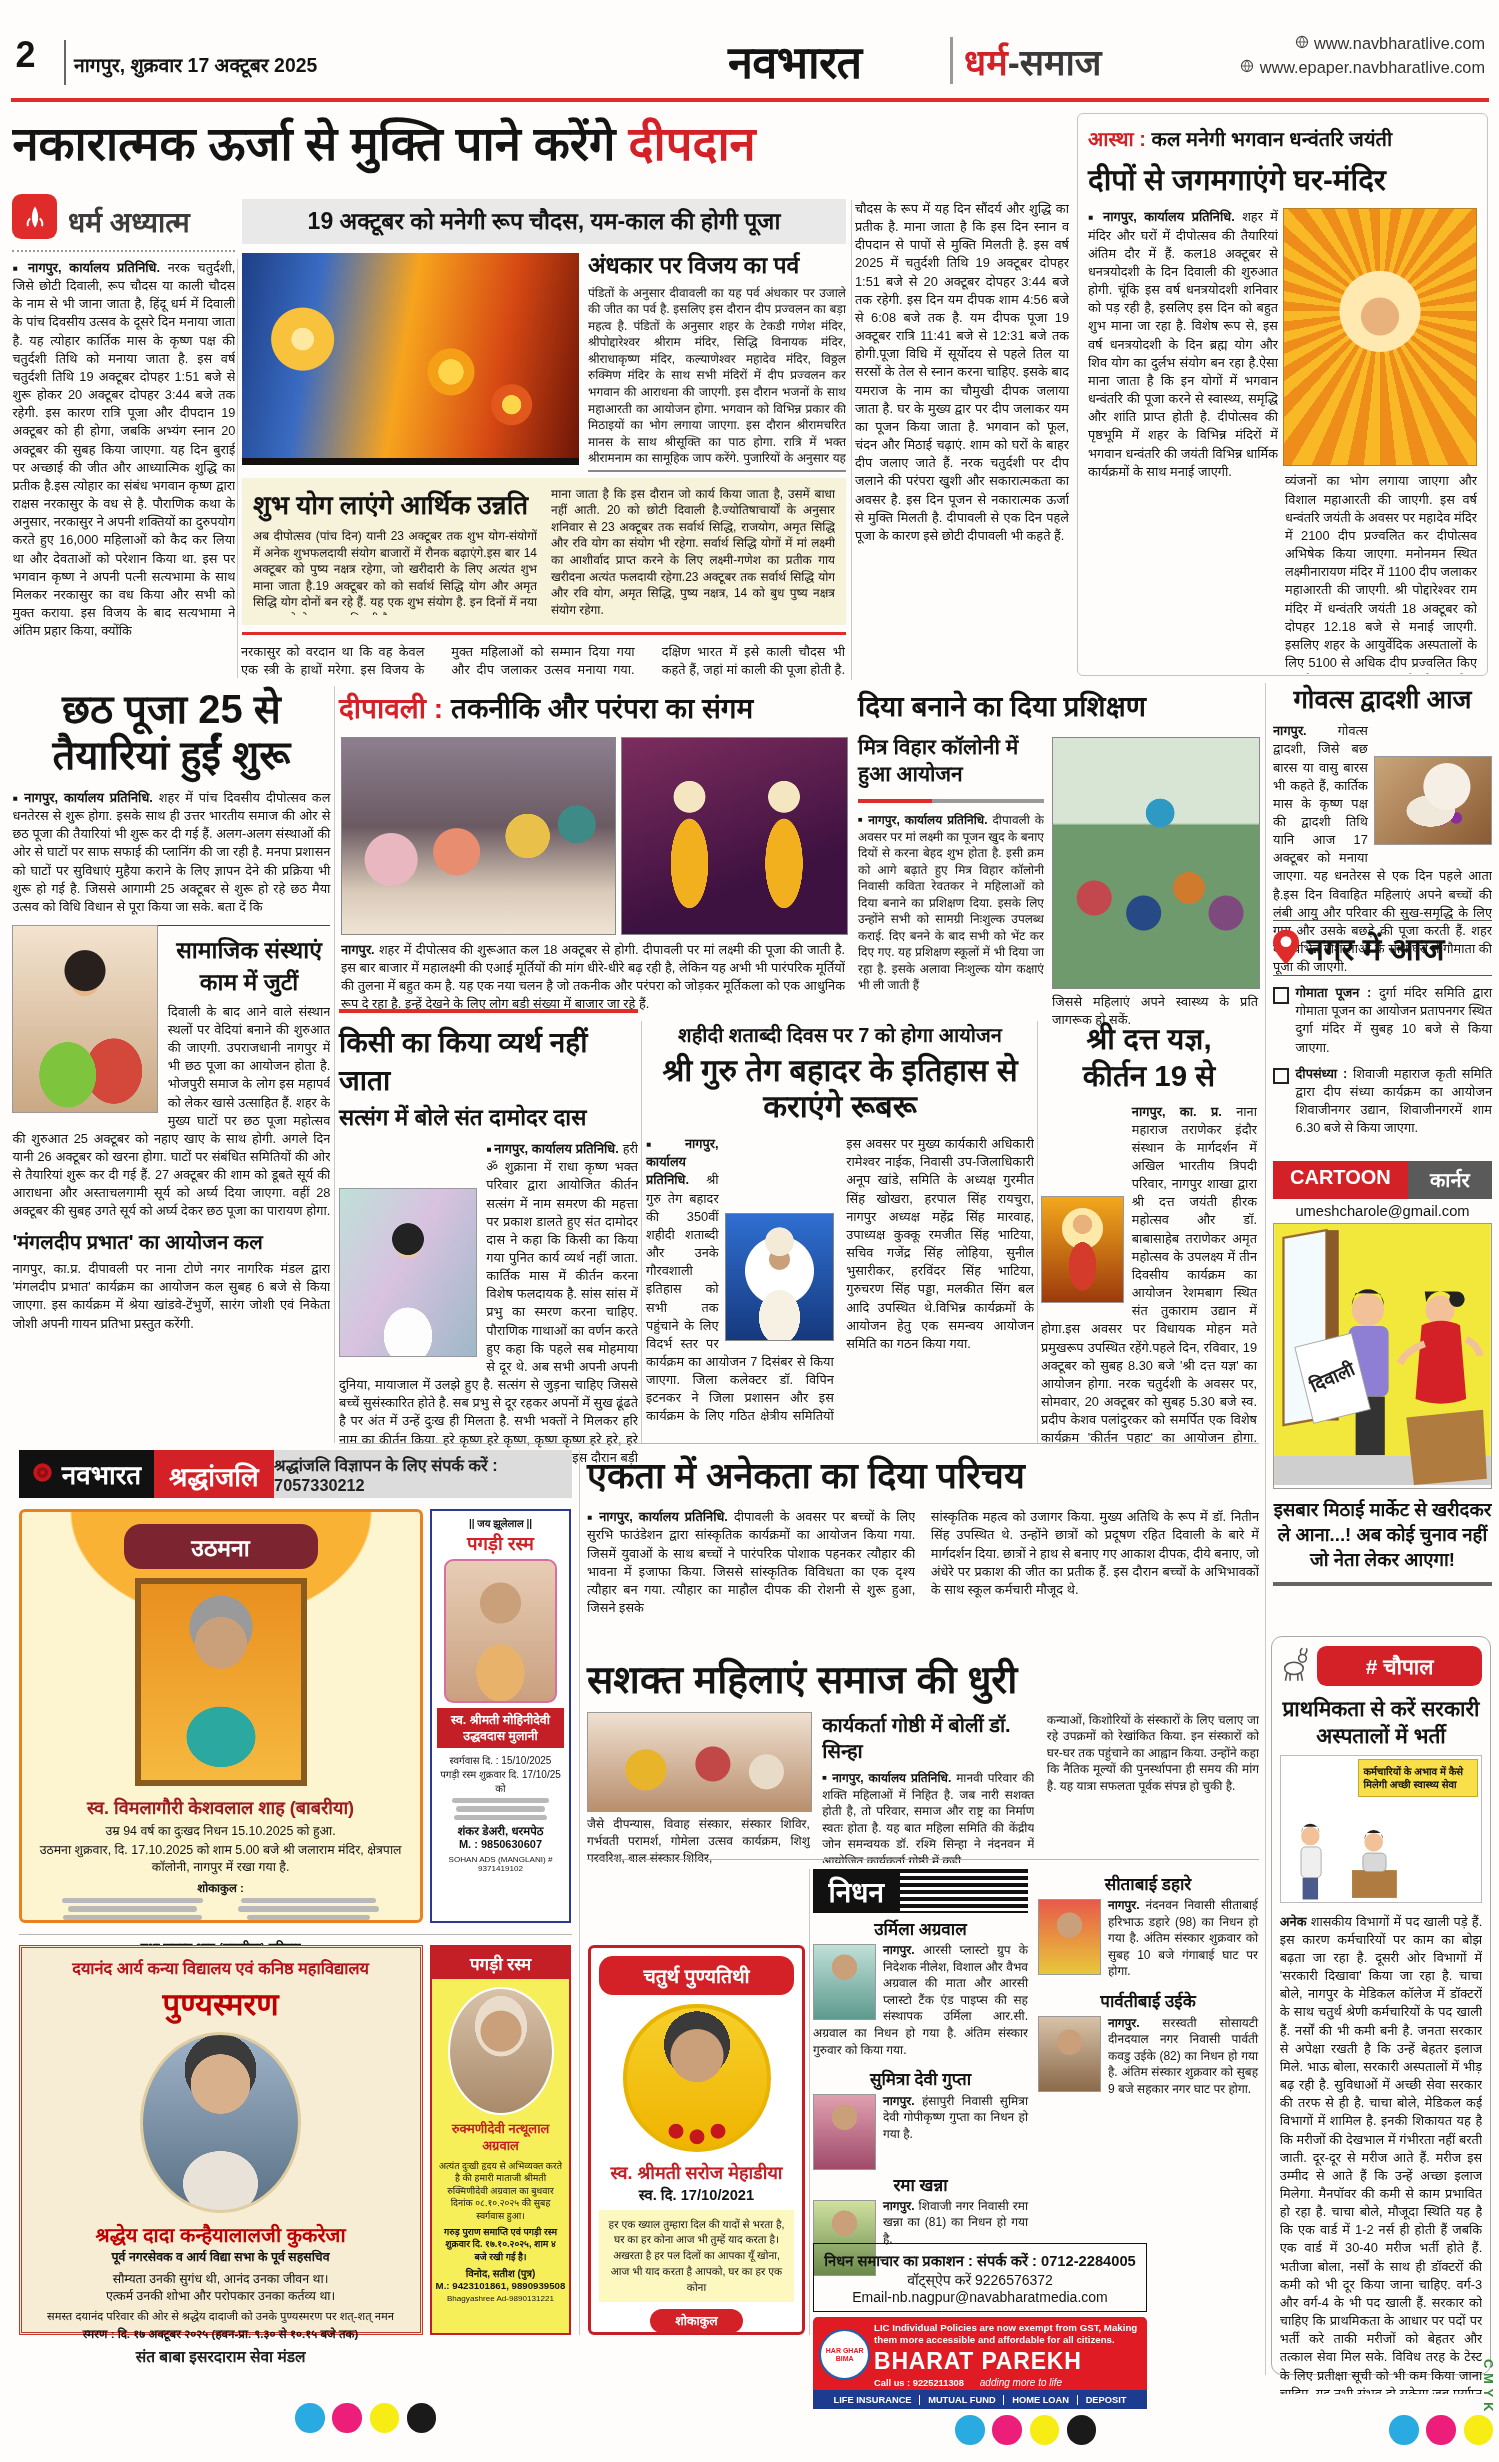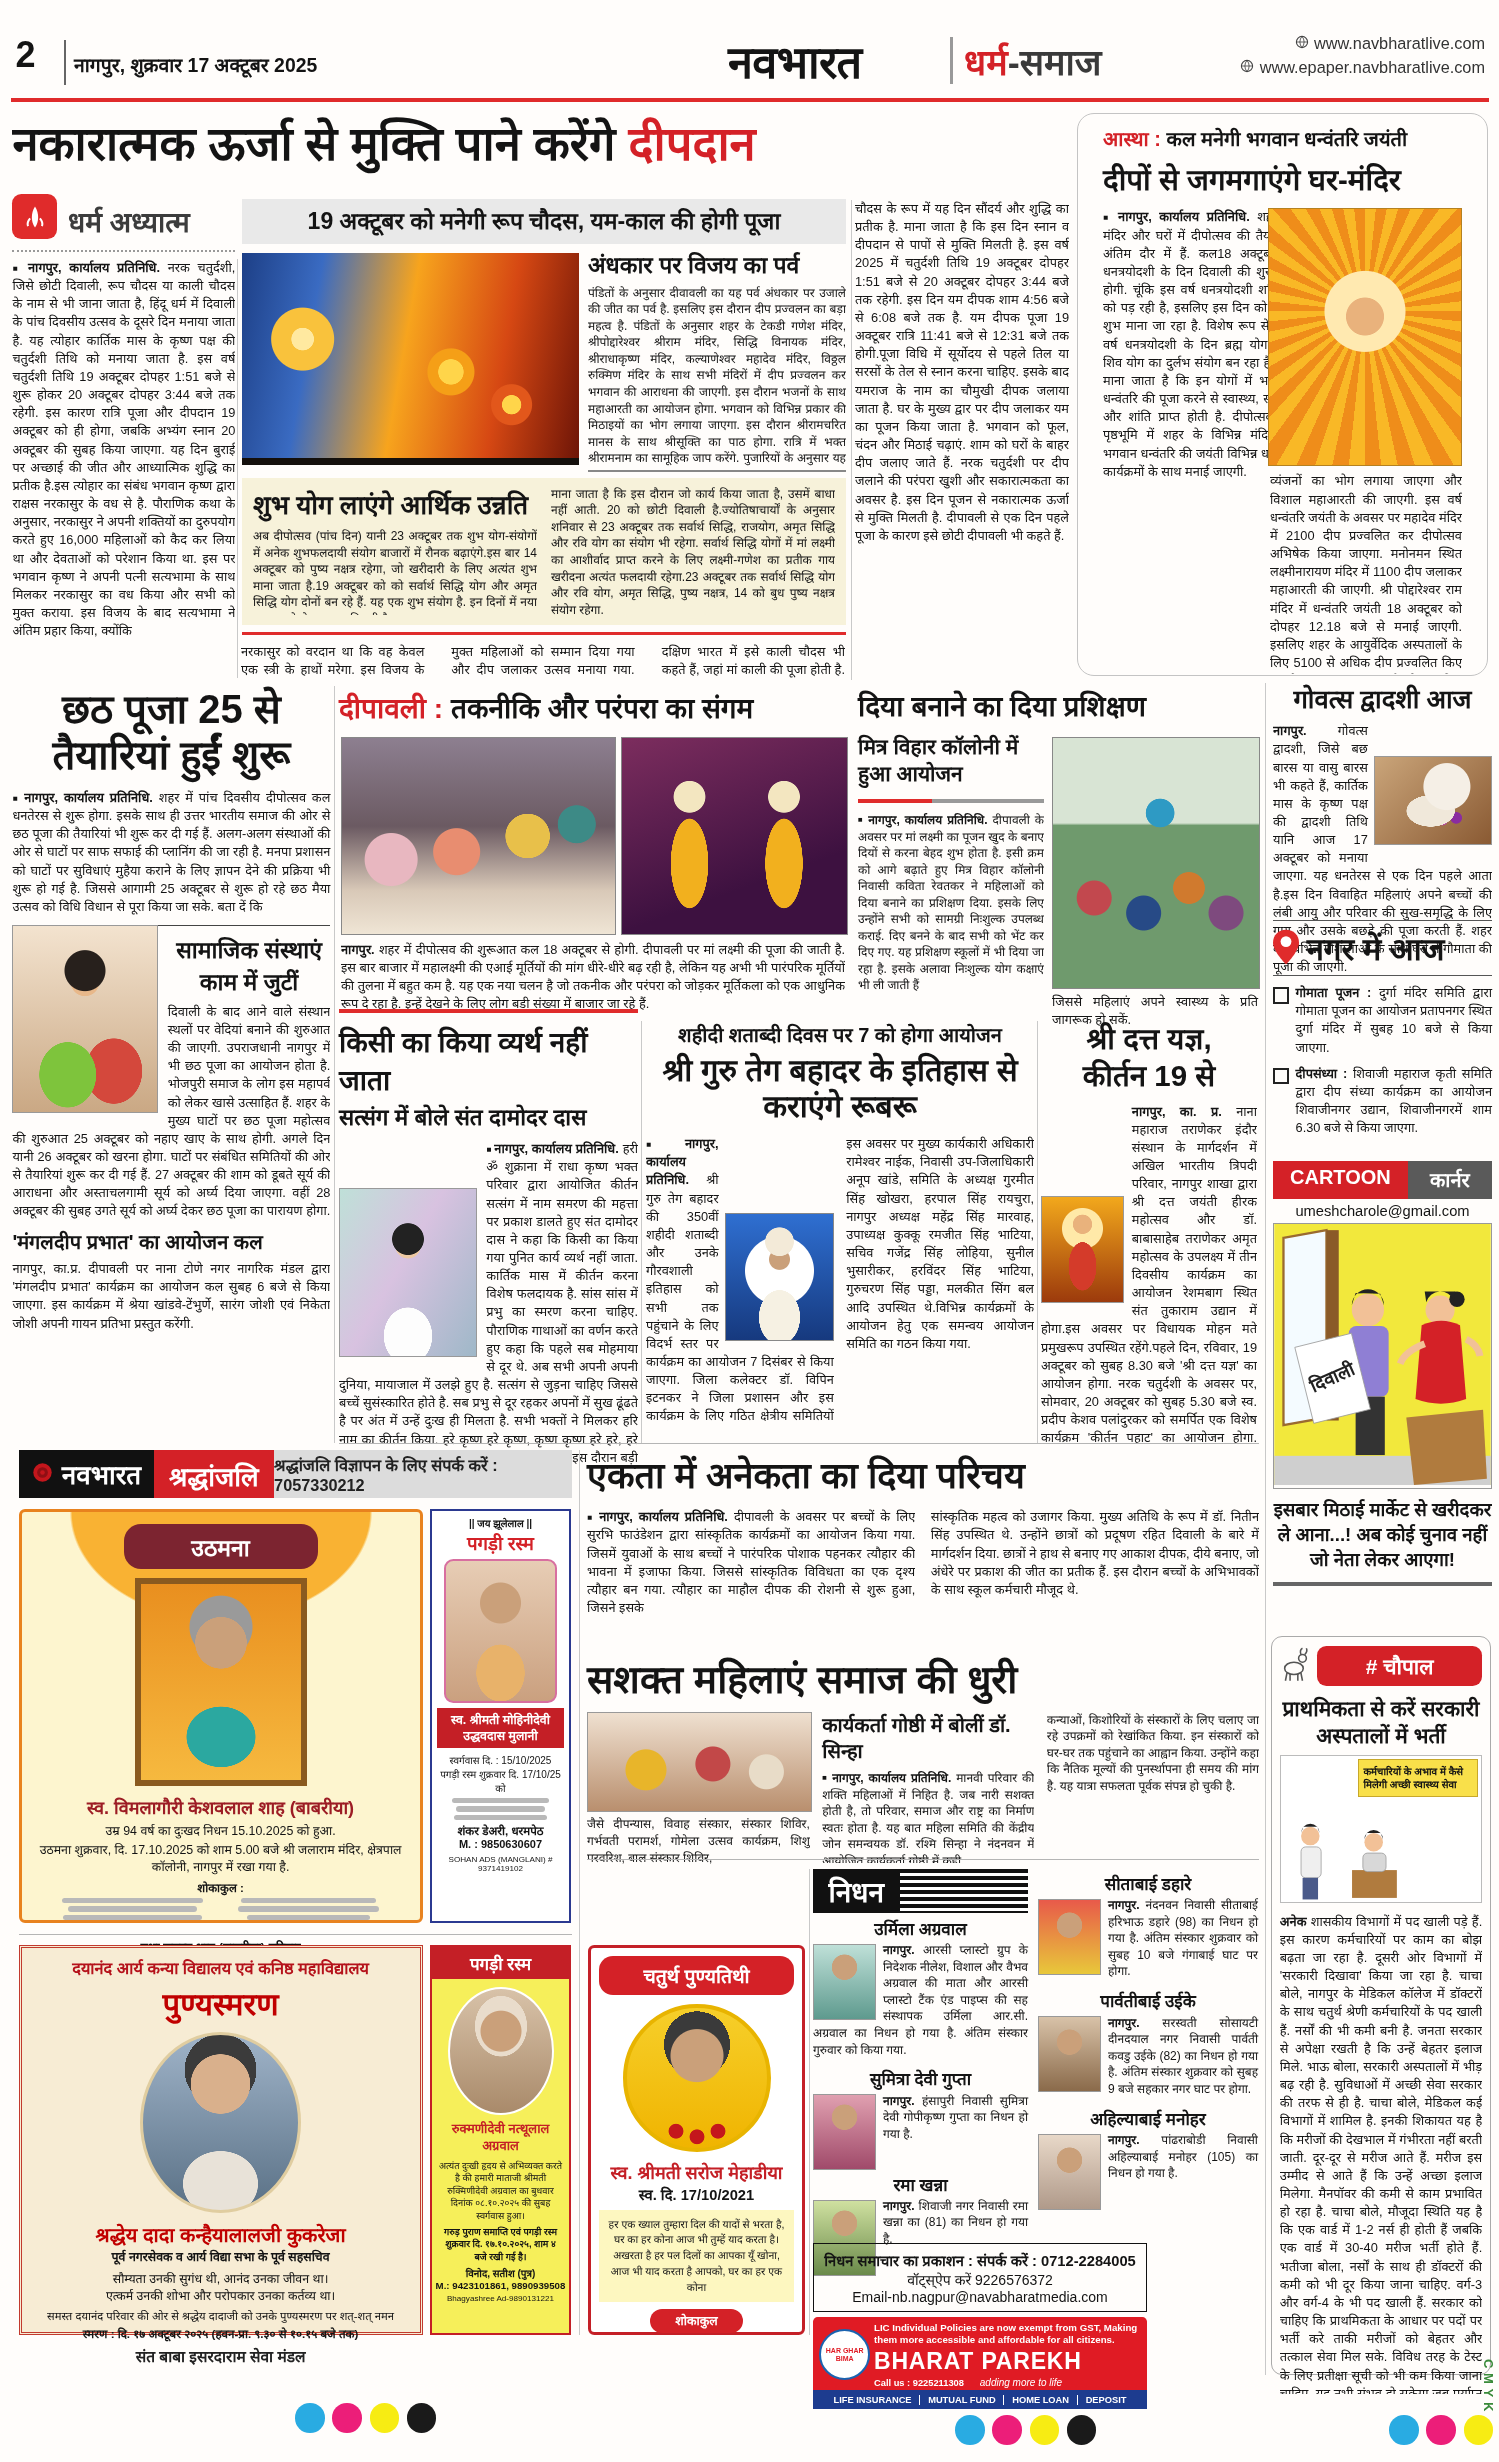--- a/index.html
+++ b/index.html
@@ -158,21 +158,21 @@
   <div class="abs" style="left:242px;top:632px;width:604px;height:3.1px;background:#e02b2b"></div>
 
   <div class="abs clip" style="left:241px;top:643px;width:604px;height:37px;display:flex;gap:27px">
     <p class="bt jt" style="flex:1">नरकासुर को वरदान था कि वह केवल एक स्त्री के हाथों मरेगा. इस विजय के बाद</p>
     <p class="bt jt" style="flex:1">मुक्त महिलाओं को सम्मान दिया गया और दीप जलाकर उत्सव मनाया गया. वहीं,</p>
     <p class="bt jt" style="flex:1">दक्षिण भारत में इसे काली चौदस भी कहते हैं, जहां मां काली की पूजा होती है. रूप</p>
   </div>
 
   <div class="abs bt jt clip" style="left:855px;top:200px;width:214px;height:480px">चौदस के रूप में यह दिन सौंदर्य और शुद्धि का प्रतीक है. माना जाता है कि इस दिन स्नान व दीपदान से पापों से मुक्ति मिलती है. इस वर्ष 2025 में चतुर्दशी तिथि 19 अक्टूबर दोपहर 1:51 बजे से 20 अक्टूबर दोपहर 3:44 बजे तक रहेगी. इस दिन यम दीपक शाम 4:56 बजे से 6:08 बजे तक है. यम दीपक पूजा 19 अक्टूबर रात्रि 11:41 बजे से 12:31 बजे तक होगी.पूजा विधि में सूर्योदय से पहले तिल या सरसों के तेल से स्नान करना चाहिए. इसके बाद यमराज के नाम का चौमुखी दीपक जलाया जाता है. घर के मुख्य द्वार पर दीप जलाकर यम का पूजन किया जाता है. भगवान को फूल, चंदन और मिठाई चढ़ाएं. शाम को घरों के बाहर दीप जलाए जाते हैं. नरक चतुर्दशी पर दीप जलाने की परंपरा खुशी और सकारात्मकता का अवसर है. इस दिन पूजन से नकारात्मक ऊर्जा से मुक्ति मिलती है. दीपावली से एक दिन पहले पूजा के कारण इसे छोटी दीपावली भी कहते हैं.</div>
 
-  <div class="abs" style="left:1077px;top:113px;width:411px;height:563px;border:1.6px solid #c4c4c4;border-radius:17px;padding:11px 25px;box-sizing:border-box">
+  <div class="abs" style="left:1077px;top:113px;width:411px;height:563px;border:1.6px solid #c4c4c4;border-radius:6px;padding:11px 10px;box-sizing:border-box">
     <h3 style="font-size:20px;font-weight:800">
       <span class="red">आस्था :</span><span> कल मनेगी भगवान धन्वंतरि जयंती</span>
     </h3>
     <h2 style="font-size:29.5px;font-weight:900;margin-top:6.2px">दीपों से जगमगाएंगे घर-मंदिर</h2>
     <div style="position:relative;margin-top:9.3px;height:466px">
       <div class="abs bt jt clip" style="left:0;top:0;width:190px;height:466px">
         <p><b class="dl">नागपुर, कार्यालय प्रतिनिधि.</b> <span>शहर में मंदिर और घरों में दीपोत्सव की तैयारियां अंतिम दौर में हैं. कल18 अक्टूबर से धनत्रयोदशी के दिन दिवाली की शुरुआत होगी. चूंकि इस वर्ष धनत्रयोदशी शनिवार को पड़ रही है, इसलिए इस दिन को बहुत शुभ माना जा रहा है. विशेष रूप से, इस वर्ष धनत्रयोदशी के दिन ब्रह्म योग और शिव योग का दुर्लभ संयोग बन रहा है.ऐसा माना जाता है कि इन योगों में भगवान धन्वंतरि की पूजा करने से स्वास्थ्य, समृद्धि और शांति प्राप्त होती है. दीपोत्सव की पृष्ठभूमि में शहर के विभिन्न मंदिरों में भगवान धन्वंतरि की जयंती विभिन्न धार्मिक कार्यक्रमों के साथ मनाई जाएगी.</span></p>
       </div>
       <div class="abs photo ph-dhan" style="right:0;top:0;width:192px;height:256px;border:0.8px solid #b58120"></div>
       <p class="abs bt jt clip" style="right:0;top:264px;width:192px;height:202px">व्यंजनों का भोग लगाया जाएगा और विशाल महाआरती की जाएगी. इस वर्ष धन्वंतरि जयंती के अवसर पर महादेव मंदिर में 2100 दीप प्रज्वलित कर दीपोत्सव अभिषेक किया जाएगा. मनोनमन स्थित लक्ष्मीनारायण मंदिर में 1100 दीप जलाकर महाआरती की जाएगी. श्री पोद्दारेश्वर राम मंदिर में धन्वंतरि जयंती 18 अक्टूबर को दोपहर 12.18 बजे से मनाई जाएगी. इसलिए शहर के आयुर्वेदिक अस्पतालों के लिए 5100 से अधिक दीप प्रज्वलित किए जाएंगे. इस अवसर पर लक्ष्मी को पारंपरिक ओडिशा व्यंजनों का भोग लगाया जाएगा. भगवान धन्वंतरि की जयंती 18 अक्टूबर को मनाई जाएगी.</p>
@@ -464,25 +464,20 @@
     <div class="obit" style="margin-bottom:9.3px">
       <p class="obit-name">सीताबाई डहारे</p>
       <div class="pt photo" style="background:radial-gradient(circle 12.4px at 50% 34%, #caa07a 0 12.4px, rgba(0,0,0,0) 13px),linear-gradient(#e85a4a,#e8c83a)"></div>
       <p class="sm jt"><b>नागपुर.</b> <span>नंदनवन निवासी सीताबाई हरिभाऊ डहारे (98) का निधन हो गया है. अंतिम संस्कार शुक्रवार को सुबह 10 बजे गंगाबाई घाट पर होगा.</span></p>
     </div>
     <div class="obit" style="margin-bottom:9.3px;clear:both">
       <p class="obit-name">पार्वतीबाई उईके</p>
       <div class="pt photo" style="background:radial-gradient(circle 12.4px at 50% 34%, #caa07a 0 12.4px, rgba(0,0,0,0) 13px),linear-gradient(#d8c2a8,#8a6a4a)"></div>
       <p class="sm jt"><b>नागपुर.</b> <span>सरस्वती सोसायटी दीनदयाल नगर निवासी पार्वती कवडु उईके (82) का निधन हो गया है. अंतिम संस्कार शुक्रवार को सुबह 9 बजे सहकार नगर घाट पर होगा.</span></p>
     </div>
-    <div class="obit" style="clear:both">
-      <p class="obit-name">अहिल्याबाई मनोहर</p>
-      <div class="pt photo" style="background:radial-gradient(circle 12.4px at 50% 34%, #caa07a 0 12.4px, rgba(0,0,0,0) 13px),linear-gradient(#e8d8c8,#b09a8a)"></div>
-      <p class="sm jt"><b>नागपुर.</b> <span>पांढराबोडी निवासी अहिल्याबाई मनोहर (105) का निधन हो गया है.</span></p>
-    </div>
   </div>
 
   <div class="abs ct" style="left:813px;top:2243px;width:334px;border:1.6px solid #111;padding:6.2px 3.1px;box-sizing:border-box">
     <p style="font-size:14.7px;font-weight:600">निधन समाचार का प्रकाशन : संपर्क करें : 0712-2284005</p>
     <p style="font-size:14px">वॉट्स्ऐप करें 9226576372</p>
     <p style="font-size:14px">Email-nb.nagpur@navabharatmedia.com</p>
   </div>
 
   <div class="abs" style="left:813px;top:2317px;width:334px;height:92px;background:#e01b24;border-radius:4.7px;color:#fff;box-sizing:border-box">
     <div class="abs" style="left:6.2px;top:12.4px;width:47px;height:47px;border-radius:50%;background:#fff;border:2.3px solid #1a63b0;display:flex;flex-direction:column;align-items:center;justify-content:center;color:#e01b24;font-weight:900;font-size:7px;line-height:1.1">

